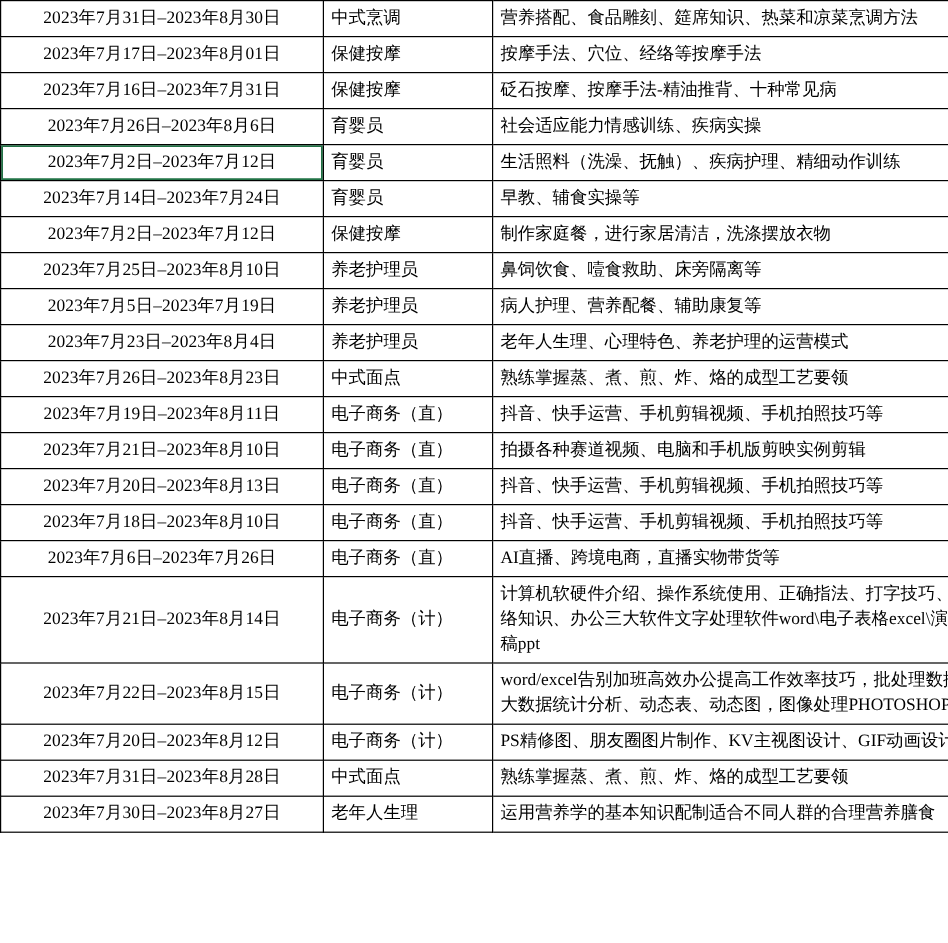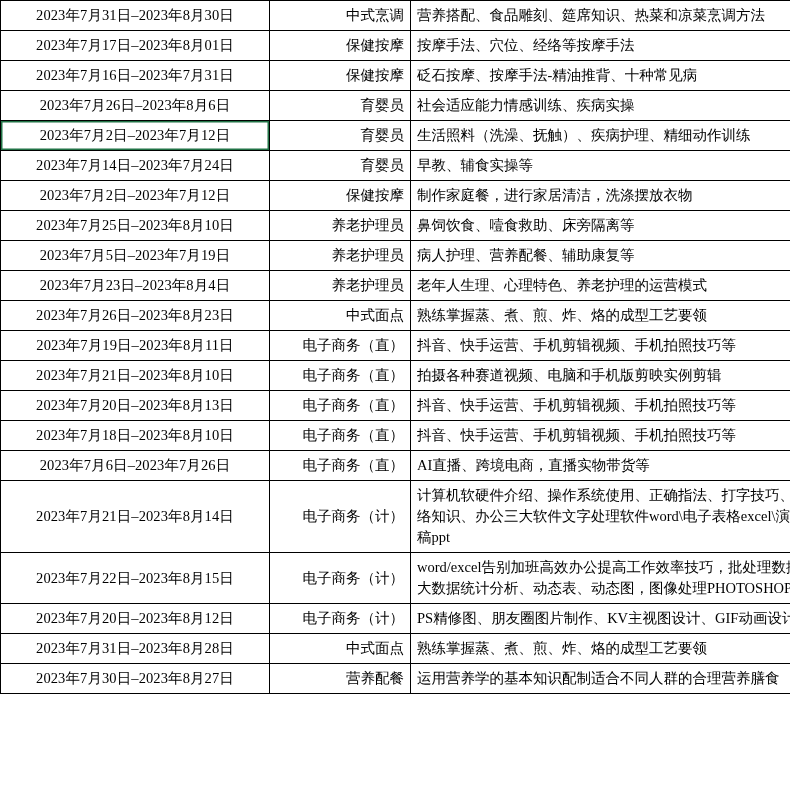--- a/index.html
+++ b/index.html
@@ -33,21 +33,21 @@
     word-break: break-all;
   }
   td.col-date {
     width: 256px;
     text-align: center;
     white-space: nowrap;
     letter-spacing: 0.1px;
   }
   td.col-type {
     width: 128px;
-    text-align: right;
+    text-align: left;
     white-space: nowrap;
   }
   td.col-content {
     width: 402px;
     text-align: left;
   }
   
   tr:first-child td {
     border-top: 1px solid #000000;
   }
@@ -157,18 +157,18 @@
           <td class="col-type">电子商务（计）</td>
           <td class="col-content">PS精修图、朋友圈图片制作、KV主视图设计、GIF动画设计</td>
         </tr>
         <tr>
           <td class="col-date">2023年7月31日–2023年8月28日</td>
           <td class="col-type">中式面点</td>
           <td class="col-content">熟练掌握蒸、煮、煎、炸、烙的成型工艺要领</td>
         </tr>
         <tr>
           <td class="col-date">2023年7月30日–2023年8月27日</td>
-          <td class="col-type">营养配餐</td>
+          <td class="col-type">老年人生理</td>
           <td class="col-content">运用营养学的基本知识配制适合不同人群的合理营养膳食</td>
         </tr>
       </tbody>
   </table>
 </div>
 
 </body></html>

